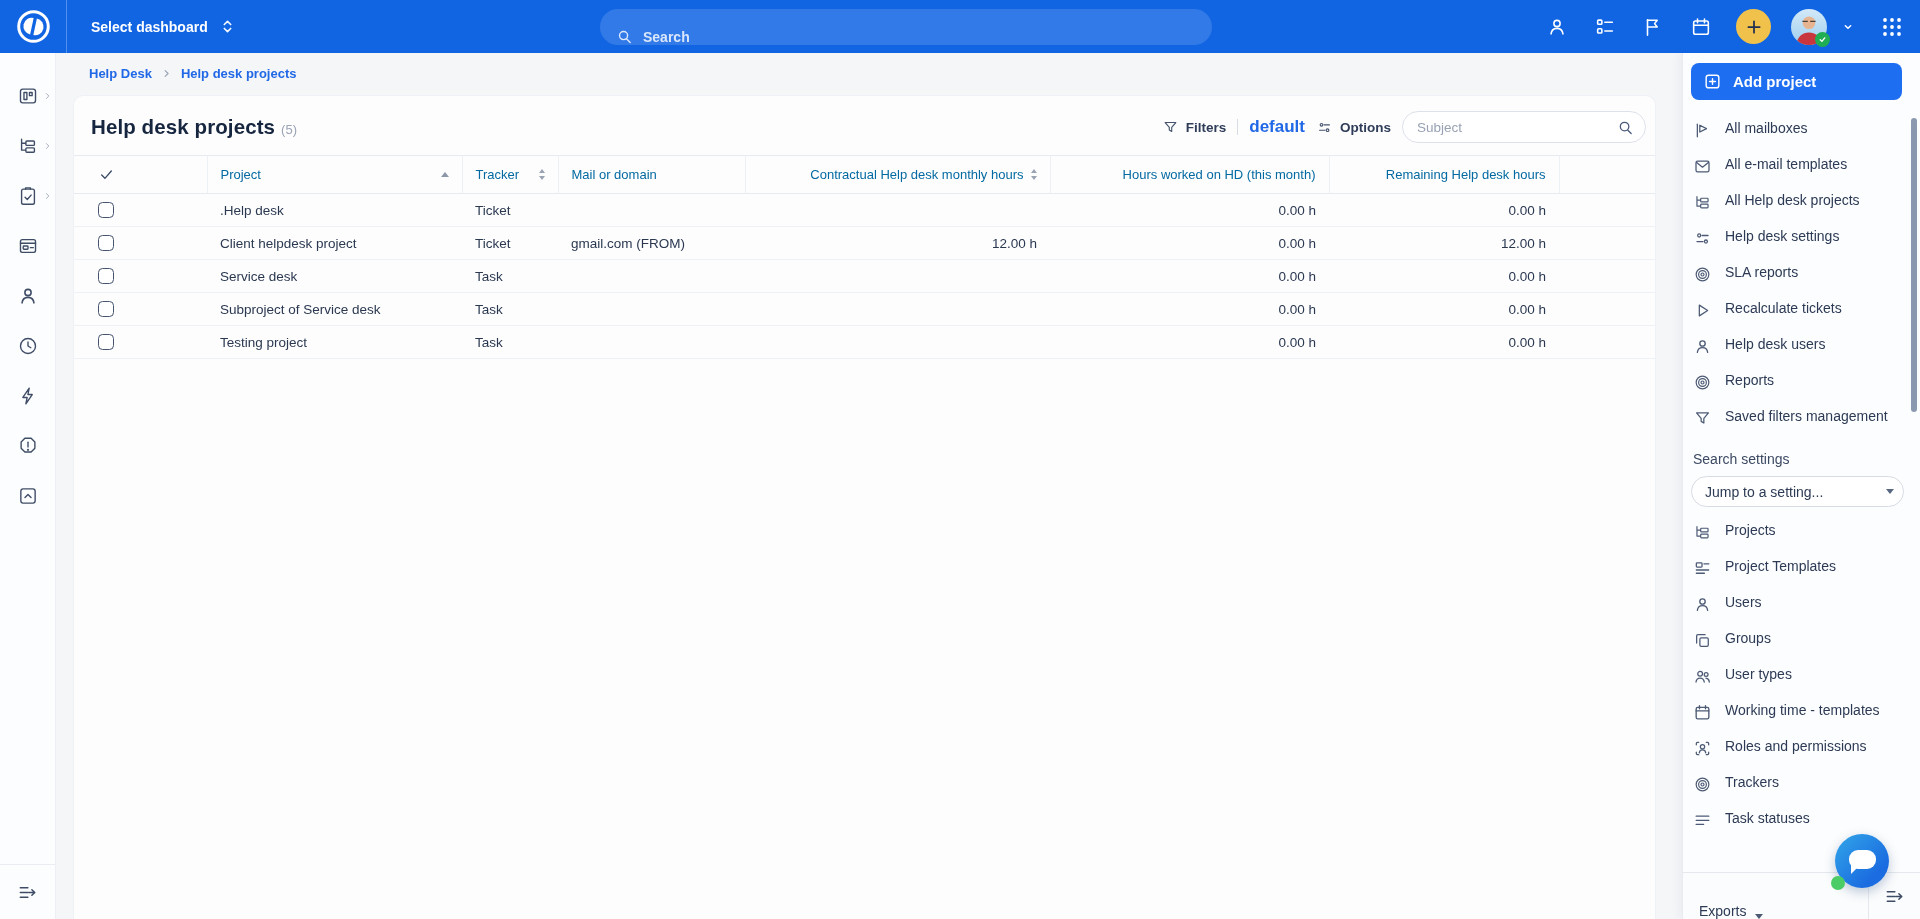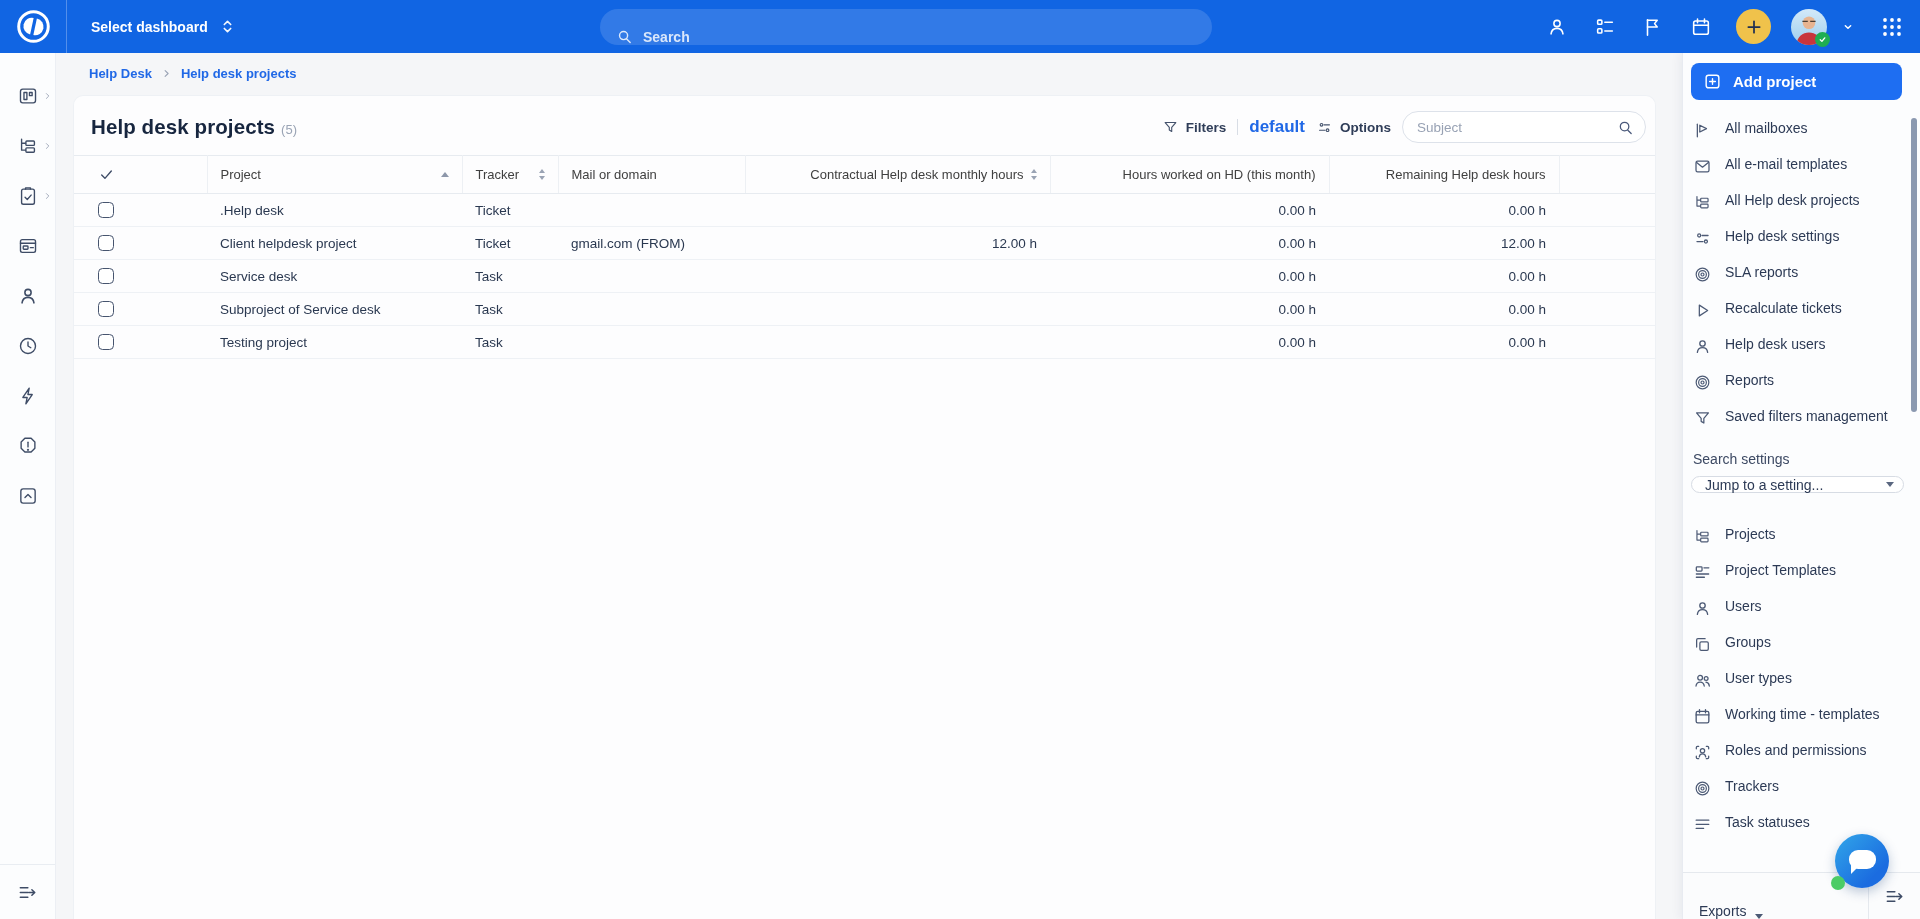--- a/index.html
+++ b/index.html
@@ -55,21 +55,21 @@
   .vdiv{width:1px;height:16px;background:#d8dde5}
   .default-link{color:#2068e6;font-weight:700;font-size:17px;cursor:pointer}
   .subject-box{position:relative;width:244px;height:32px;border:1px solid #dde2ea;border-radius:16px;background:#fff;display:flex;align-items:center;padding:0 36px 0 14px}
   .subject-box input{border:none;outline:none;flex:1;font:400 13.5px "Liberation Sans",sans-serif;color:#3c4a63;background:transparent}
   .subject-box input::placeholder{color:#98a2b4}
   .subject-search{position:absolute;right:11px;top:7px;width:17px;height:17px;color:#49587a}
   .subject-search svg{width:17px;height:17px}
 
   
   table{width:100%;border-collapse:collapse;table-layout:fixed}
-  thead th{height:38px;border-top:1px solid #e7ebf0;border-bottom:1px solid #e7ebf0;border-right:1px solid #edf0f4;font-size:13px;font-weight:500;color:#404040;text-align:left;padding:0 13px;white-space:nowrap;overflow:hidden}
+  thead th{height:38px;border-top:1px solid #e7ebf0;border-bottom:1px solid #e7ebf0;border-right:1px solid #edf0f4;font-size:13px;font-weight:500;color:#0369a1;text-align:left;padding:0 13px;white-space:nowrap;overflow:hidden}
   thead th:last-child{border-right:none}
   thead th.right .th-flex{justify-content:flex-end}
   .th-flex{display:flex;align-items:center;gap:7px}
   .th-flex .spacer{flex:1}
   tbody td{height:33px;border-bottom:1px solid #eef1f5;font-size:13.5px;color:#2a3850;padding:0 13px;white-space:nowrap;overflow:hidden}
   td.right,th.right{text-align:right}
   td.cell-check,th.cell-check{padding-left:24px}
   .checkbox{width:16px;height:16px;border:1.6px solid #46546e;border-radius:4.5px;display:inline-block;background:#fff;vertical-align:middle;cursor:pointer}
   .th-check-ic{width:17px;height:17px;color:#3d4b66;display:inline-block;vertical-align:middle}
   .th-check-ic svg{width:17px;height:17px}
@@ -81,21 +81,21 @@
   
   .panel{position:absolute;right:0;top:53px;width:238px;bottom:0;background:#fcfdfe;border-left:1px solid #e8ebf1;box-shadow:-3px 0 9px rgba(25,39,70,.05);z-index:25}
   .add-btn{margin:10px 18px 12px 8px;width:calc(100% - 26px);height:37px;border-radius:8px;background:#1e6ef2;color:#fff;font:700 15px "Liberation Sans",sans-serif;display:flex;align-items:center;gap:11px;padding:0 12px;border:none;cursor:pointer}
   .add-btn .a-ic{width:19px;height:19px}
   .add-btn .a-ic svg{width:19px;height:19px}
   .panel-list{list-style:none;margin:2px 0 0;padding:0}
   .p-item{display:flex;align-items:flex-start;gap:13px;padding:8px 12px 8px 10px;font-size:14px;color:#2c3a55;font-weight:500;line-height:1.25;cursor:pointer}
   .p-item .p-ic{width:19px;height:19px;color:#4c5a75;flex:0 0 19px;margin-top:1px}
   .p-item .p-ic svg{width:19px;height:19px}
   .section-label{padding:15px 10px 9px 10px;font-size:14px;color:#3c4963;font-weight:500}
-  .jump-select{margin:0 16px 25px 8px;height:17px;border:1px solid #d7dce4;border-radius:16px;background:#fff;display:flex;align-items:center;padding:0 9px 0 13px;font-size:14px;color:#2c3a55;cursor:pointer}
+  .jump-select{margin:0 16px 7px 8px;height:31px;border:1px solid #d7dce4;border-radius:16px;background:#fff;display:flex;align-items:center;padding:0 9px 0 13px;font-size:14px;color:#2c3a55;cursor:pointer}
   .jump-select .caret{margin-left:auto;width:0;height:0;border-left:4.5px solid transparent;border-right:4.5px solid transparent;border-top:5.5px solid #5a6780}
   .panel-footer{position:absolute;left:0;right:0;bottom:0;height:47px;border-top:1px solid #e5e9ee;display:flex;align-items:stretch;background:#fbfcfd}
   .exports{flex:1;display:flex;align-items:flex-end;gap:9px;padding-left:16px;font-size:14px;color:#2c3a55;font-weight:500;cursor:pointer}
   .exports .e-chev{width:0;height:0;border-left:4px solid transparent;border-right:4px solid transparent;border-top:5px solid #4c5a75;margin-top:2px}
   .panel-toggle{width:52px;border-left:1px solid #e5e9ee;display:flex;align-items:center;justify-content:center;color:#3e4c66;cursor:pointer}
   .panel-toggle svg{width:21px;height:21px}
   .panel-thumb{position:absolute;right:3px;top:65px;width:6px;height:294px;background:#8b99b0;border-radius:3px;cursor:grab}
 
   
   .chat{position:absolute;right:31px;bottom:31px;width:54px;height:54px;border-radius:50%;background:linear-gradient(135deg,#31a6e9 0%,#1b6ce0 75%);box-shadow:0 4px 12px rgba(20,60,120,.28);cursor:pointer;z-index:40}

